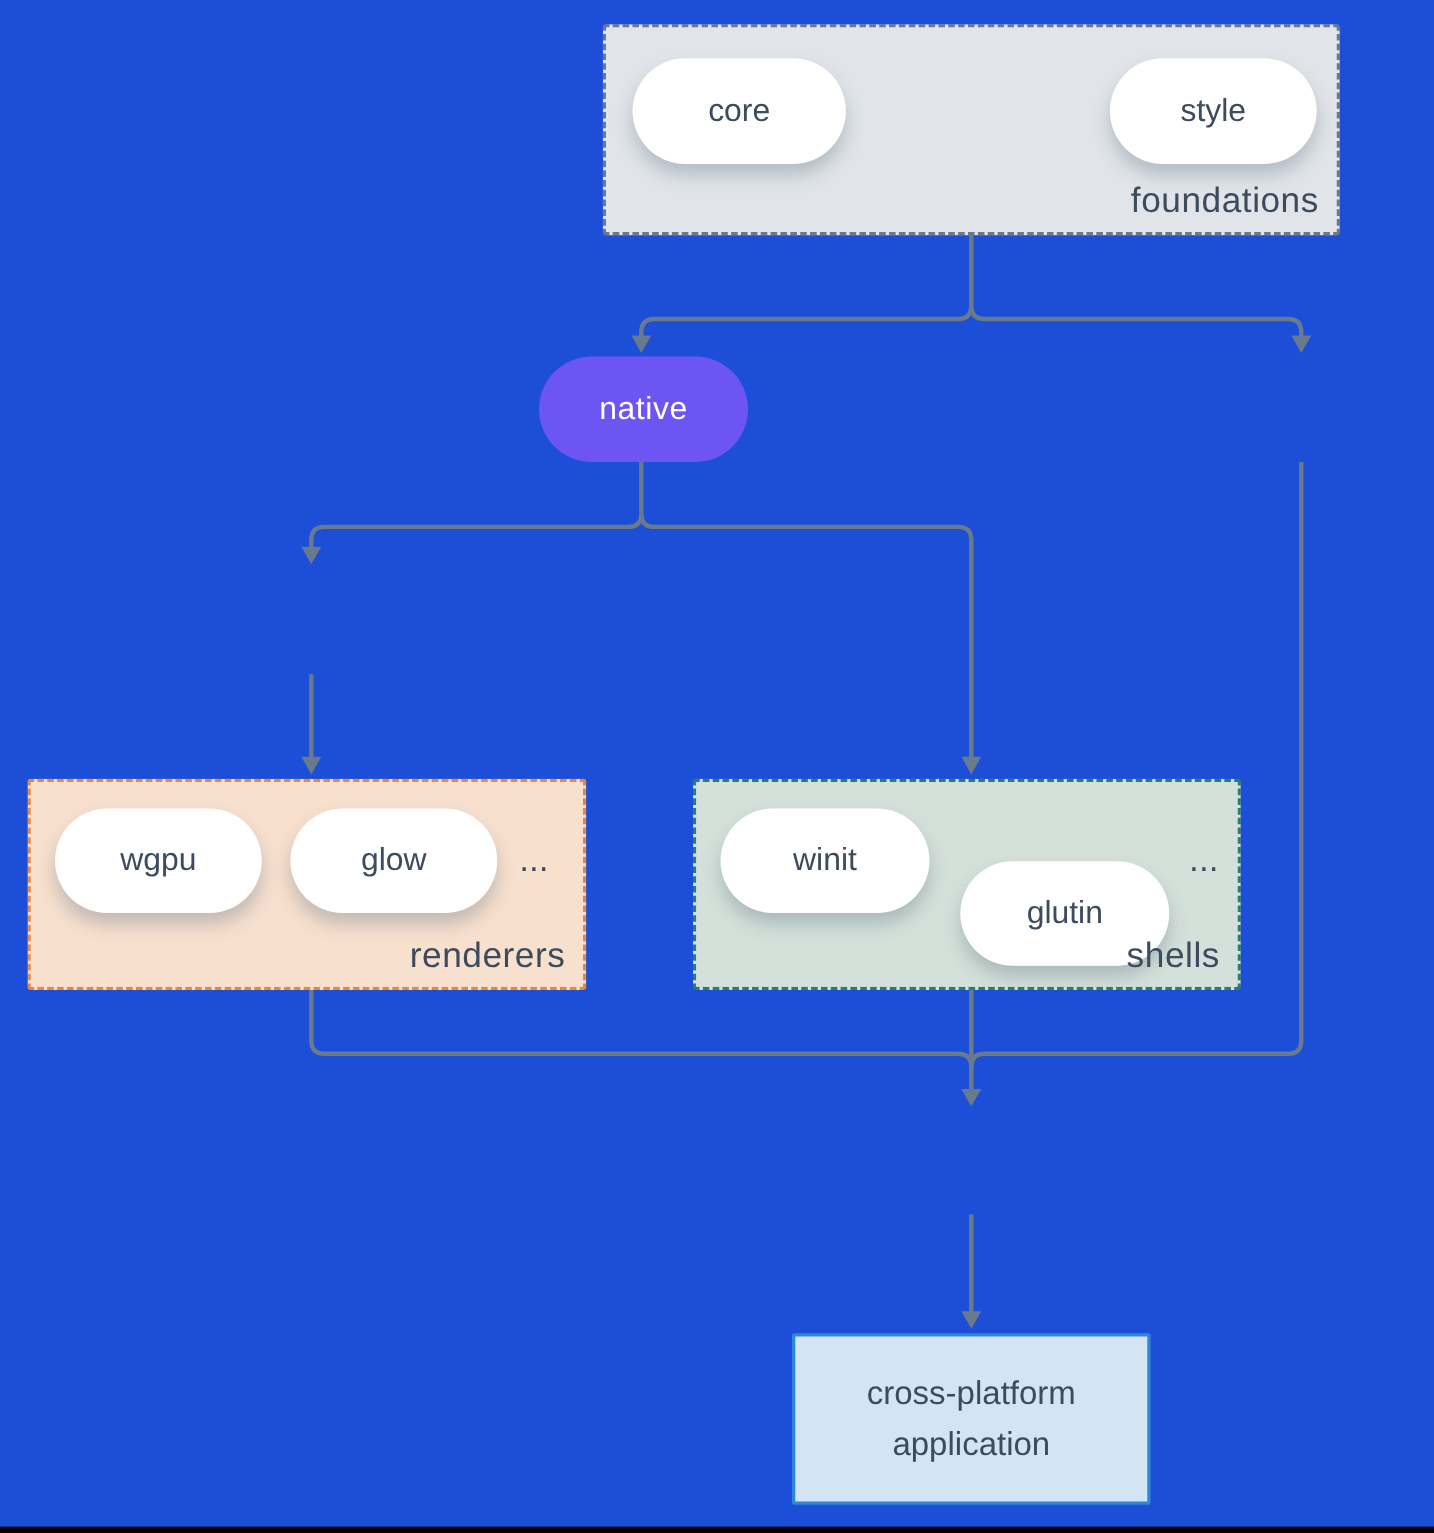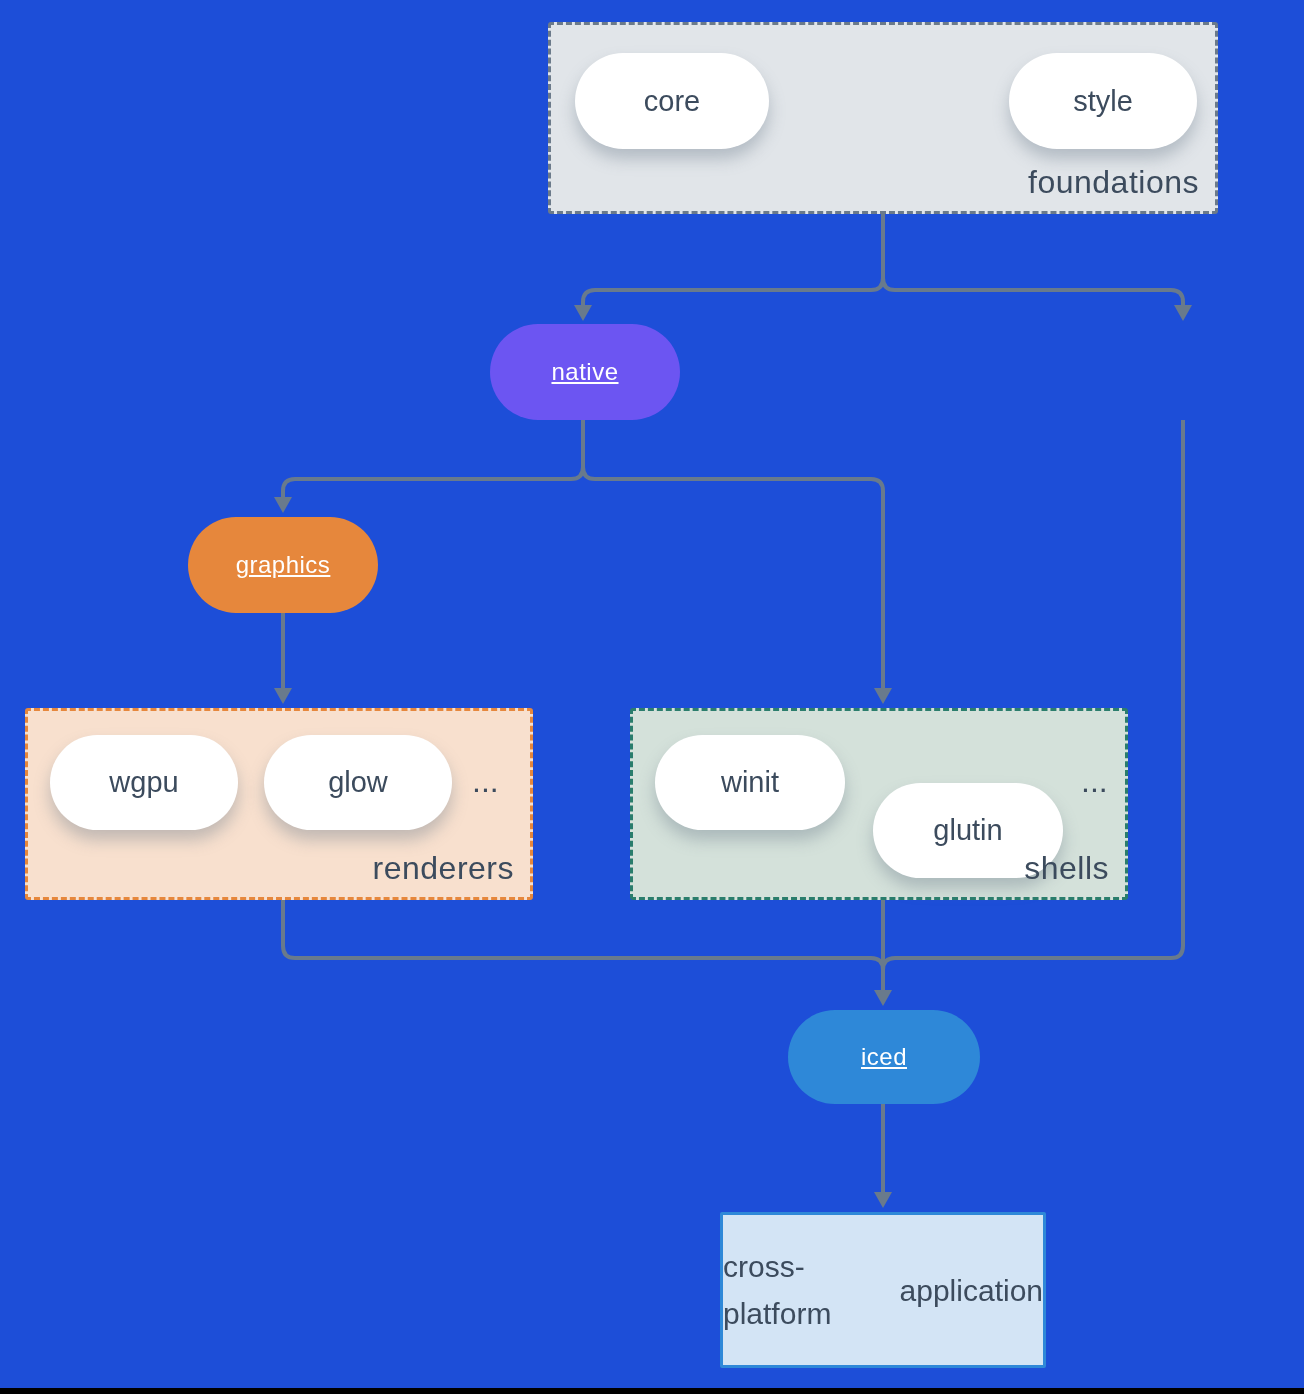--- a/index.html
+++ b/index.html
@@ -36,40 +36,40 @@
   }
   .pill.white{
     background:#FFFFFF;
     box-shadow:0 10px 16px rgba(104,120,136,.38);
   }
   .node{
     position:absolute;
     display:flex;align-items:center;justify-content:center;
     width:190px;height:96px;
     border-radius:60px;
-    font-size:24px;color:#FFFFFF;letter-spacing:.5px;text-decoration:underline;
+    font-size:29px;color:#FFFFFF;letter-spacing:.5px;
   }
   .node-native{left:490px;top:324px;background:#6C55F2;}
   .node-web{left:1087px;top:324px;background:#6C55F2;}
   .node-graphics{left:188px;top:517px;background:#E6873C;}
   .node-iced{left:788px;top:1010px;width:192px;height:94px;background:#2E88D8;}
 
   .dots{
     position:absolute;
     font-size:32px;color:#3C4B5D;
   }
 
   .app-box{
     position:absolute;
     left:720px;top:1212px;width:326px;height:156px;
     box-sizing:border-box;
     background:#D3E4F5;
     border:3px solid #2E88D8;
     border-radius:2px;
-    display:flex;align-items:center;justify-content:center;
+    display:flex;flex-direction:column;align-items:center;justify-content:center;
     font-size:30px;line-height:47px;color:#3C4B5D;
   }
 </style>
 </head>
 <body>
 
 <div class="stage">
 
   <svg class="edges" viewBox="0 0 1304 1394">
 
@@ -98,36 +98,34 @@
   </svg>
 
   <div class="group group-foundations">
     <div class="pill white" style="left:24px;top:28px;width:194px;height:96px;">core</div>
     <div class="pill white" style="left:458px;top:28px;width:188px;height:96px;">style</div>
     <div class="group-label">foundations</div>
   </div>
 
   <div class="node node-native">native</div>
 
-  <div class="node node-graphics">graphics</div>
 
   <div class="group group-renderers">
     <div class="pill white" style="left:22px;top:24px;width:188px;height:95px;">wgpu</div>
     <div class="pill white" style="left:236px;top:24px;width:188px;height:95px;text-align:right;">glow</div>
     <div class="dots" style="left:444px;top:52px;">...</div>
     <div class="group-label">renderers</div>
   </div>
 
   <div class="group group-shells">
     <div class="pill white" style="left:22px;top:24px;width:190px;height:95px;">winit</div>
     <div class="pill white" style="left:240px;top:24px;width:190px;height:95px;margin-top:48px;">glutin</div>
     <div class="dots" style="left:448px;top:52px;">...</div>
     <div class="group-label">shells</div>
   </div>
 
-  <div class="node node-iced">iced</div>
 
   <div class="app-box">
     <div>cross-platform</div>
     <div>application</div>
   </div>
 
 </div>
 
 </body></html>

